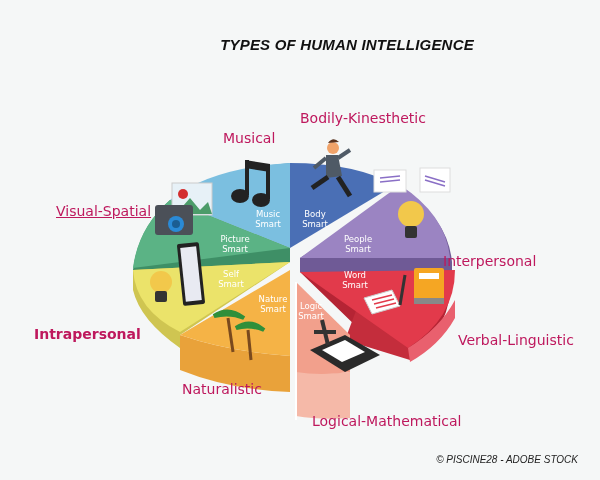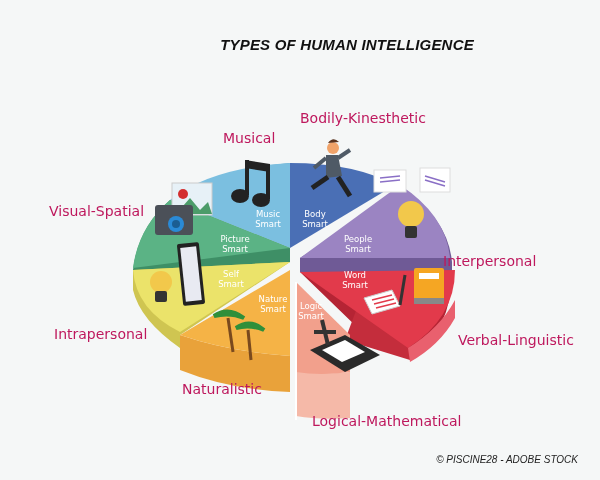--- a/index.html
+++ b/index.html
@@ -141,16 +141,16 @@
   <text class="in-label" x="231" y="277"><tspan x="231">Self</tspan><tspan x="231" dy="10">Smart</tspan></text>
   <text class="in-label" x="235" y="242"><tspan x="235">Picture</tspan><tspan x="235" dy="10">Smart</tspan></text>
 </svg>
 
 <div class="ext-label" style="left:188px; top:130px;margin-left:35px;">Musical</div>
 <div class="ext-label" style="left:300px; top:110px;">Bodily-Kinesthetic</div>
 <div class="ext-label" style="left:443px; top:205px;margin-top:48px;">Interpersonal</div>
 <div class="ext-label" style="left:458px; top:332px;">Verbal-Linguistic</div>
 <div class="ext-label" style="left:312px; top:413px;">Logical-Mathematical</div>
 <div class="ext-label" style="left:182px; top:381px;">Naturalistic</div>
-<div class="ext-label" style="left:54px; top:326px;">Intrapersonal</div>
-<div class="ext-label" style="left:49px; top:203px;">Visual-Spatial</div>
+<div class="ext-label" style="left:34px; top:326px;font-weight:bold;">Intrapersonal</div>
+<div class="ext-label" style="left:56px; top:203px;text-decoration:underline;">Visual-Spatial</div>
 
 <div class="credit">© PISCINE28 - ADOBE STOCK</div>
 
 </body></html>

